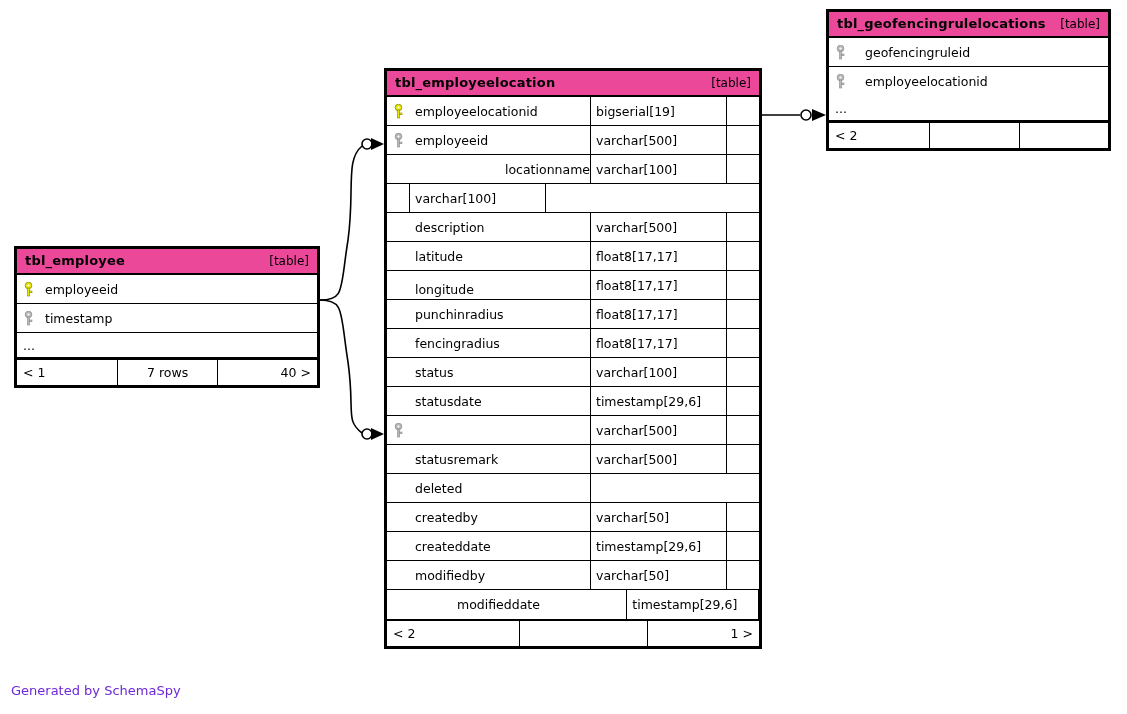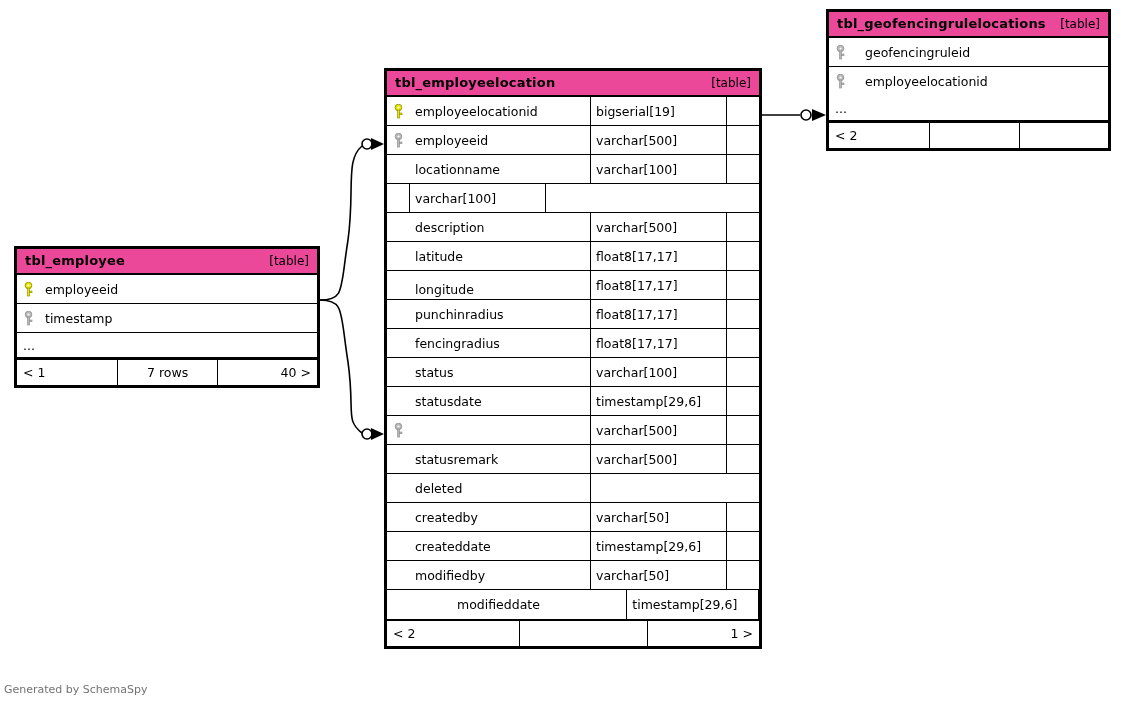--- a/index.html
+++ b/index.html
@@ -135,24 +135,24 @@
     left: 0;
     top: 0;
     width: 1127px;
     height: 714px;
     pointer-events: none;
   }
 
   
   .caption {
     position: absolute;
-    left: 4px;
+    left: 11px;
     top: 683px;
-    font-size: 11px;
-    color: #737373;
+    font-size: 13px;
+    color: #6d28d9;
   }
 </style>
 </head>
 <body>
 
 <div id="canvas">
 
   <svg id="edges" viewBox="0 0 1127 714" xmlns="http://www.w3.org/2000/svg">
 
     <path d="M 320 300 C 345 300, 340 290, 348 240 C 355 190, 345 160, 362 146" fill="none" stroke="#000000" stroke-width="1.6"></path>
@@ -247,21 +247,21 @@
           <span class="cell-name" style="width: 181px;">
             <span class="col-name-text">employeeid</span>
           </span>
           <span class="cell-type" style="width: 136px;">
             <span class="col-type-text">varchar[500]</span>
           </span>
           <span class="cell-pad" style="flex: 1 1 0%;"></span>
         </div>
         <div class="row">
           <span class="keyslot"></span>
-          <span class="cell-name" style="width: 181px;">
+          <span class="cell-name" style="width: 181px; justify-content: flex-end;">
             <span class="col-name-text">locationname</span>
           </span>
           <span class="cell-type" style="width: 136px;">
             <span class="col-type-text">varchar[100]</span>
           </span>
           <span class="cell-pad" style="flex: 1 1 0%;"></span>
         </div>
         <div class="row">
           <span class="keyslot"></span>
           <span class="cell-type" style="width: 136px;">

